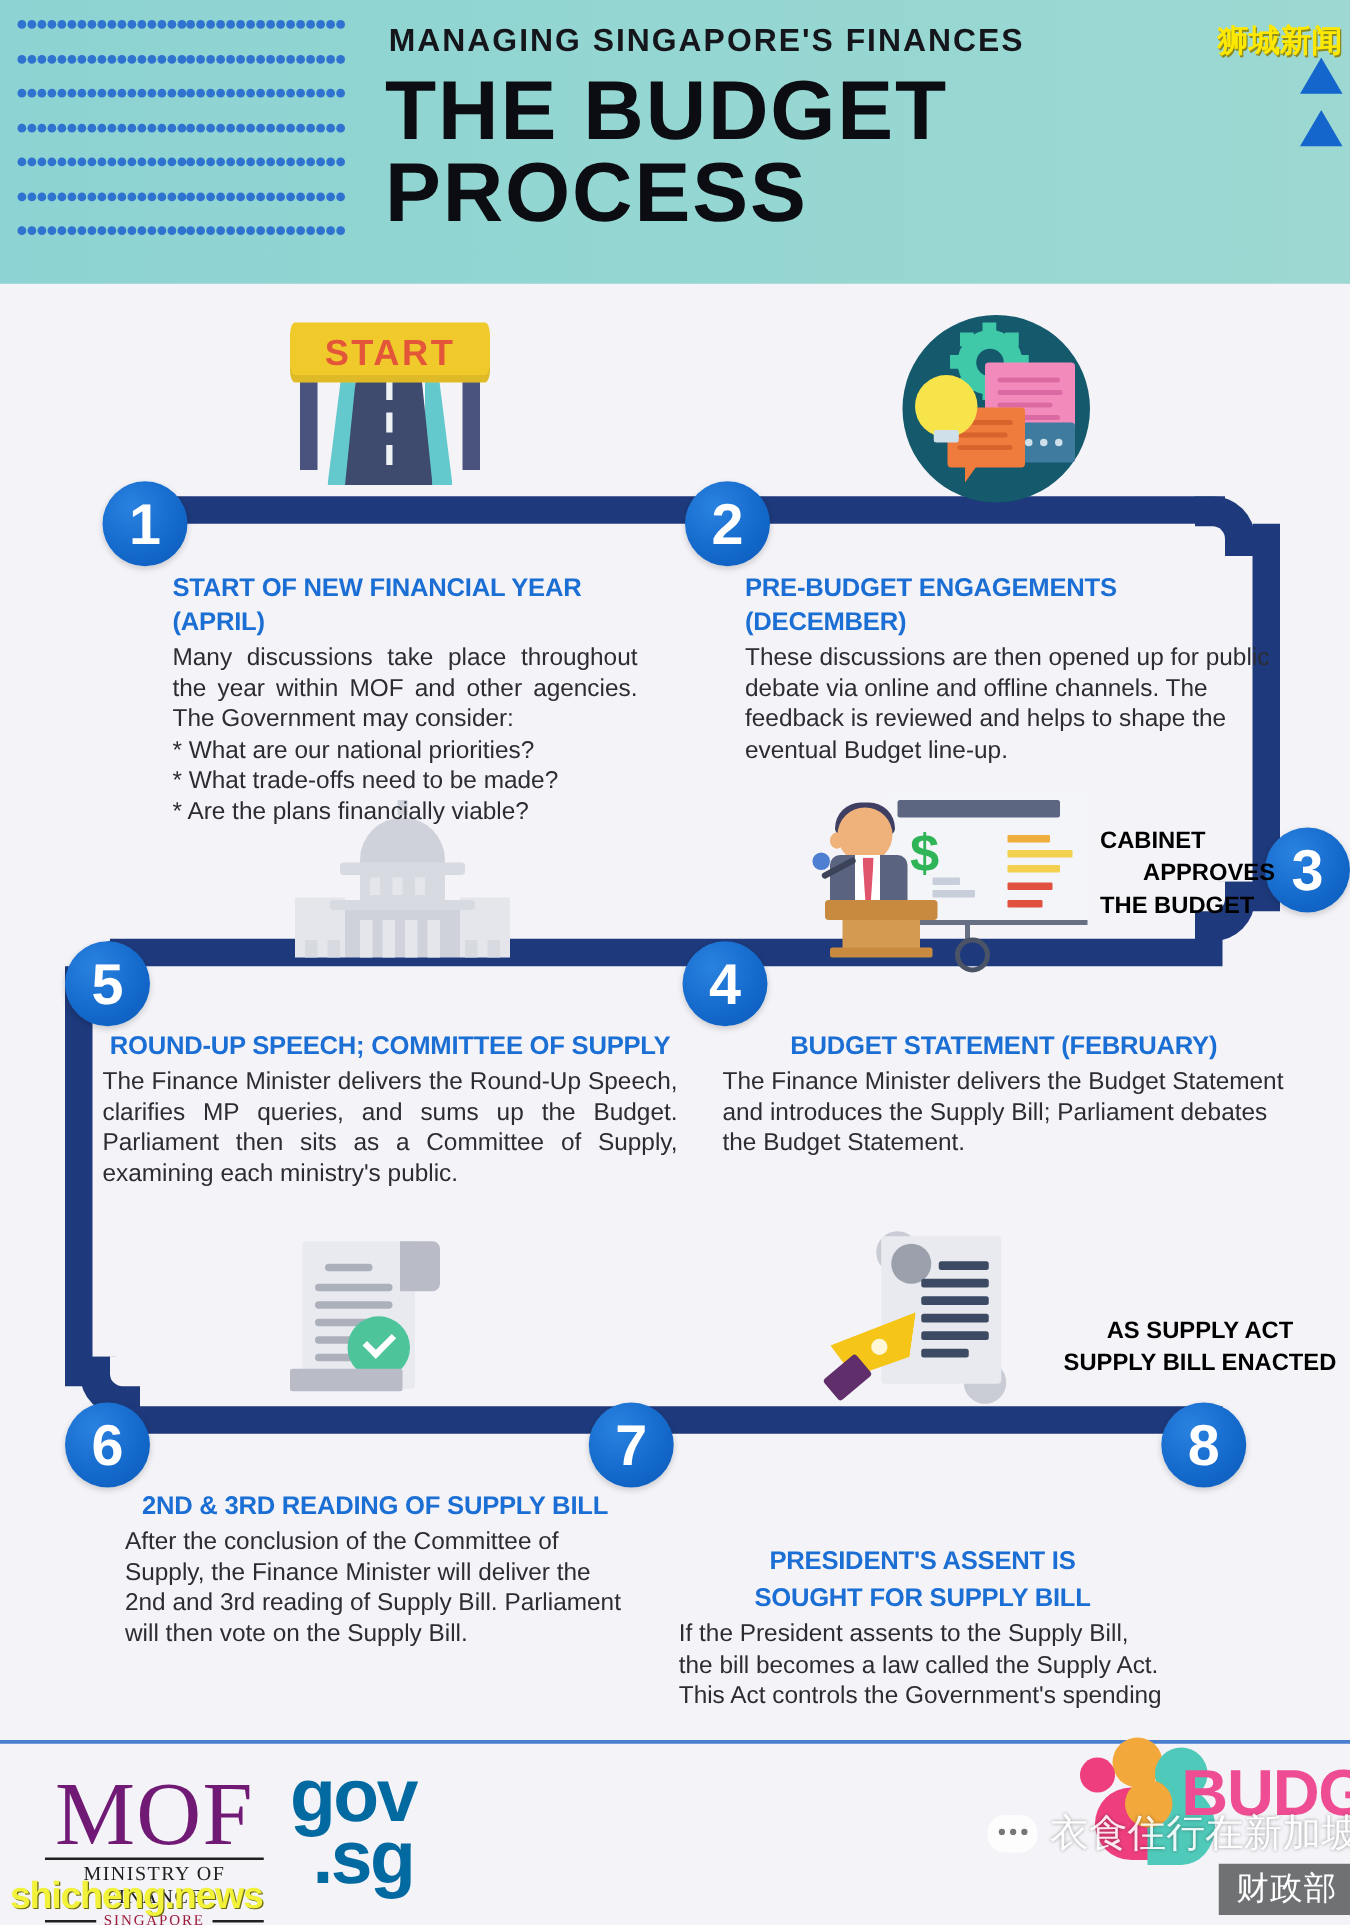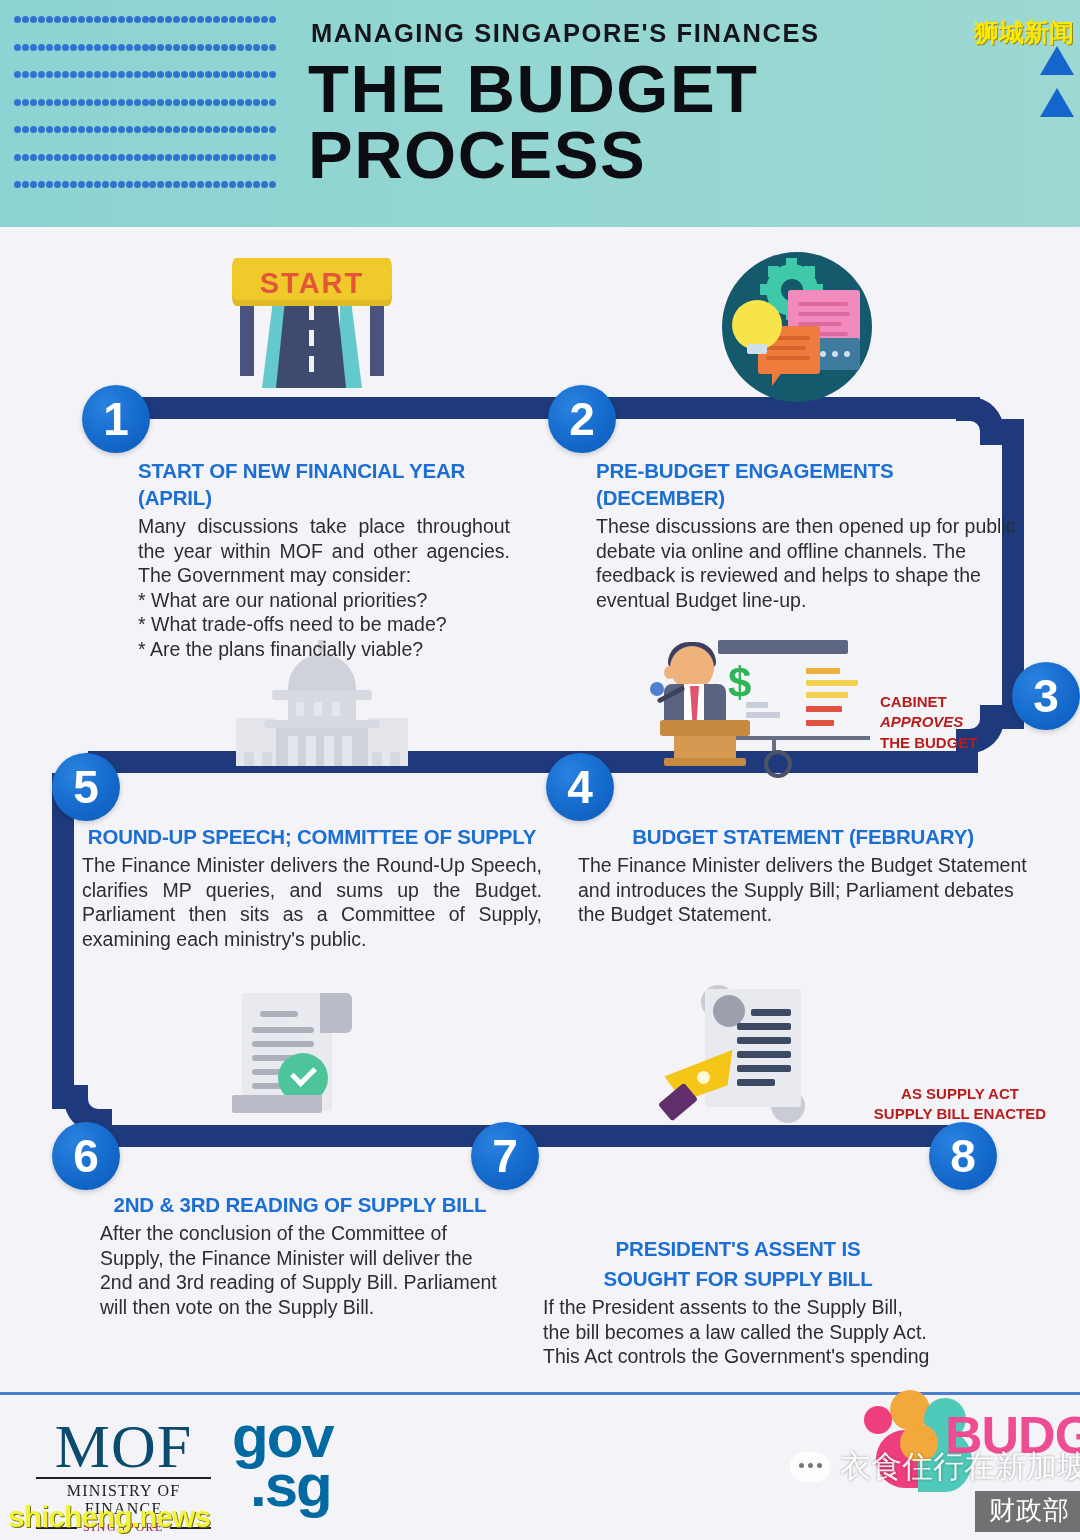--- a/index.html
+++ b/index.html
@@ -34,22 +34,22 @@
         align-items:center;justify-content:center;
         box-shadow:0 2px 5px rgba(0,0,0,.18);line-height:1;}
 
   
   .blk{position:absolute;}
   .blk h3{margin:0 0 3px 0;font-size:20.5px;font-weight:bold;color:#1b6fd4;
           letter-spacing:-0.2px;line-height:1.32;}
   .blk p{margin:0;font-size:19.5px;line-height:1.26;color:#2b2d33;}
   .blk .just{text-align:justify;}
   .ctr{text-align:center;}
-  .side-label{position:absolute;font-size:15px;font-weight:bold;color:#b91c1c;
-              line-height:1.36;margin-top:32px;}
+  .side-label{position:absolute;font-size:19px;font-weight:bold;color:#000000;
+              line-height:1.36;}
 
   
   .ico{position:absolute;}
 
   
   #ico-start{left:232px;top:248px;width:160px;height:140px;}
   #ico-start .post{position:absolute;top:28px;width:14px;height:100px;background:#49537e;}
   #ico-start .road{position:absolute;left:44px;top:44px;width:70px;height:96px;
       background:#3e4a6e;clip-path:polygon(14% 0,86% 0,100% 100%,0 100%);}
   #ico-start .kerbL{position:absolute;left:30px;top:44px;width:22px;height:96px;
@@ -155,22 +155,22 @@
       transform:rotate(8deg);}
   #ico-pen .nibdot{position:absolute;left:42px;top:86px;width:13px;height:13px;
       border-radius:50%;background:#fff7d6;}
   #ico-pen .grip{position:absolute;left:6px;top:106px;width:34px;height:22px;
       background:#5f2e6b;transform:rotate(-40deg);border-radius:3px;}
 
   
   #footer{position:absolute;left:0;top:1370px;width:1080px;height:170px;background:#f4f3f7;}
   #footline{position:absolute;left:0;top:1392px;width:1080px;height:3px;background:#4a7fd0;}
   #mof{position:absolute;left:36px;top:1418px;width:175px;text-align:center;}
-  #mof .m1{font-family:"Liberation Serif",serif;font-size:62px;line-height:0.92;
-           color:#0c4a6e;letter-spacing:1px;}
+  #mof .m1{font-family:"Liberation Serif",serif;font-size:72px;line-height:0.92;
+           color:#701a75;letter-spacing:1px;}
   #mof .bar{height:2px;background:#202020;margin:2px 0 3px 0;}
   #mof .m2{font-family:"Liberation Serif",serif;font-size:16px;letter-spacing:1.2px;
            color:#202020;}
   #mof .m3row{display:flex;align-items:center;gap:6px;margin-top:2px;}
   #mof .m3row .l{flex:1;height:2px;background:#202020;}
   #mof .m3{font-family:"Liberation Serif",serif;font-size:12px;letter-spacing:1.5px;
            color:#9b1b3a;}
   #govsg{position:absolute;left:232px;top:1412px;font-size:60px;font-weight:bold;
          color:#0369a1;line-height:0.82;letter-spacing:-2px;}
   #govsg .sg{display:block;margin-left:18px;}
@@ -604,21 +604,21 @@
     <p>* Are the plans financially viable?</p>
   </div>
 
   <div class="blk" style="left:596px;top:457px;width:420px;">
     <h3>PRE-BUDGET ENGAGEMENTS (DECEMBER)</h3>
     <p>These discussions are then opened up for public debate via online and offline channels. The feedback is reviewed and helps to shape the eventual Budget line-up.</p>
   </div>
 
   <div class="side-label ctr" style="left:880px;top:660px;width:140px;">
     <div style="text-align:left;">CABINET</div>
-    <div style="text-align:left;font-style:italic;">APPROVES</div>
+    <div style="text-align:right;">APPROVES</div>
     <div style="text-align:left;">THE BUDGET</div>
   </div>
 
   <div class="blk" style="left:578px;top:823px;width:450px;">
     <h3 class="ctr">BUDGET STATEMENT (FEBRUARY)</h3>
     <p>The Finance Minister delivers the Budget Statement and introduces the Supply Bill; Parliament debates the Budget Statement.</p>
   </div>
 
   <div class="blk" style="left:82px;top:823px;width:460px;">
     <h3 class="ctr">ROUND-UP SPEECH; COMMITTEE OF SUPPLY</h3>

